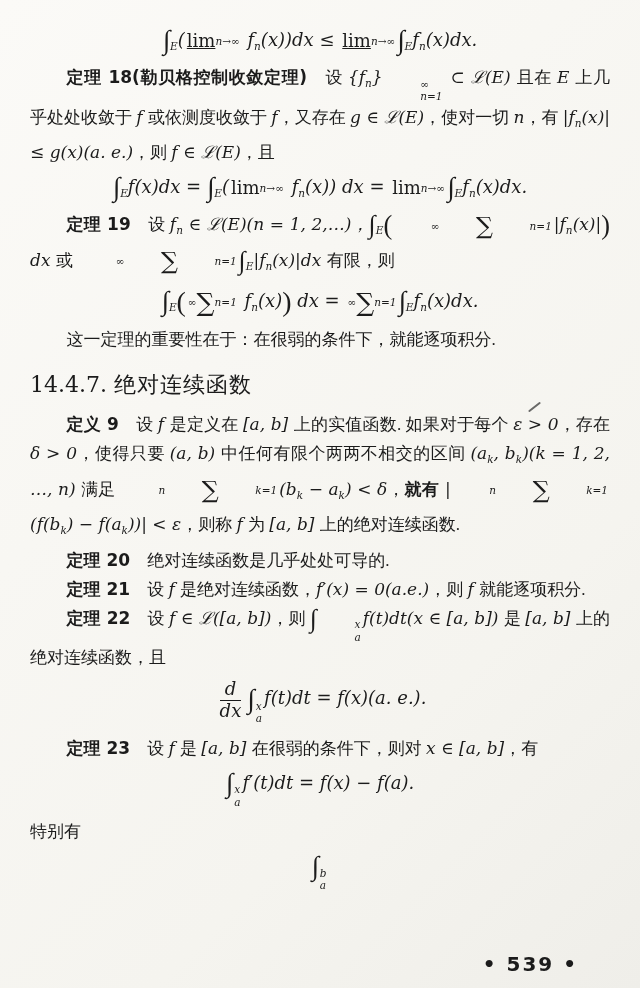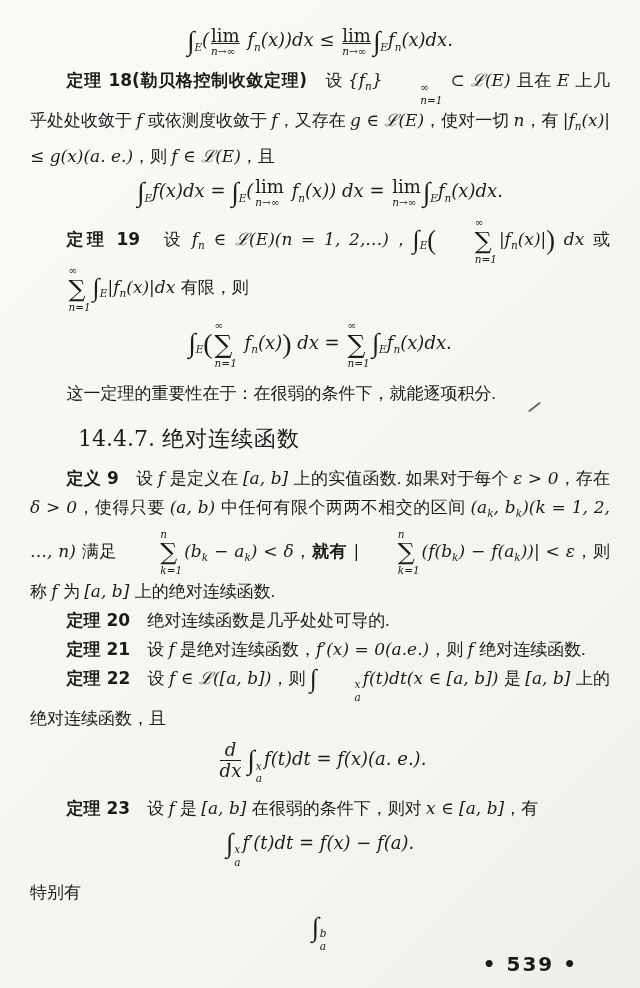--- a/index.html
+++ b/index.html
@@ -9,32 +9,32 @@
     color:#1b1b1b;
     font-family:"Liberation Serif",serif;
     font-size:17px;
   }
   #page{position:relative;width:640px;height:988px;box-sizing:border-box;padding:20px 30px 0 30px;overflow:hidden;}
   
   .para{margin:0;line-height:29px;text-align:justify;}
   .ind{text-indent:2.15em;}
   
   .h{font-size:22px;font-weight:400;margin:18px 0 12px;letter-spacing:1px;line-height:1.2;}
-  .h .num{font-family:"DejaVu Serif",serif;font-style:normal;letter-spacing:0;margin-left:48px;}
+  .h .num{font-family:"DejaVu Serif",serif;font-style:normal;letter-spacing:0;}
   
   .display{text-align:center;margin:7px 0 9px;line-height:1.15;font-size:18px;}
   
   .m,.stk,.frac,.supsub,sub,sup{font-family:"DejaVu Serif",serif;font-style:italic;}
   .zh{font-family:"Liberation Serif",serif;font-style:normal;}
   .b{font-family:"DejaVu Sans",sans-serif;font-weight:700;}
   .ul{text-decoration:underline;}
   sub,sup{font-size:10.5px;font-style:italic;}
   .int{font-size:1.5em;line-height:1;vertical-align:-0.12em;}
   .bigp{font-size:1.55em;line-height:1;vertical-align:-0.15em;}
-  .stk{display:inline-flex;flex-direction:column;align-items:flex-start;vertical-align:middle;text-align:center;margin:0 2px;line-height:1;}
+  .stk{display:inline-flex;flex-direction:row;align-items:center;vertical-align:middle;text-align:center;margin:0 2px;line-height:1;}
   .stk .lim{font-size:10.5px;line-height:1.1;white-space:nowrap;}
   .stk .mid{line-height:1.05;}
   .sum .mid{font-size:1.4em;}
   .op .mid{font-style:normal;font-family:"DejaVu Serif",serif;}
   .supsub{display:inline-flex;flex-direction:column;align-items:flex-start;vertical-align:-0.45em;font-size:10.5px;line-height:1.2;margin:0 2px 0 1px;}
   .frac{display:inline-flex;flex-direction:column;align-items:center;vertical-align:middle;margin:0 4px;line-height:1.15;}
   .frac .fnum{border-bottom:1.5px solid #1b1b1b;padding:0 5px;}
   .frac .fden{padding:0 2px;}
   
   .pageno{position:absolute;right:62px;bottom:12px;font-family:"DejaVu Sans",sans-serif;font-weight:700;font-size:20px;letter-spacing:2px;}
@@ -86,21 +86,21 @@
   <p class="para ind"><span class="zh b">定义 9</span><span class="zh">　设 </span><span class="m">f </span><span class="zh">是定义在 </span><span class="m">[a, b] </span><span class="zh">上的实值函数. 如果对于每个 </span><span class="m">ε &gt; 0</span><span class="zh">，存在 </span><span class="m">δ &gt; 0</span><span class="zh">，使得只要 </span><span class="m">(a, b) </span><span class="zh">中任何有限个两两不相交的区间 </span><span class="m">(a</span><sub>k</sub><span class="m">, b</span><sub>k</sub><span class="m">)(k = 1, 2, …, n) </span><span class="zh">满足 </span><span class="stk sum">
         <span class="lim">n</span>
         <span class="mid">∑</span>
         <span class="lim">k=1</span>
       </span><span class="m">(b</span><sub>k</sub><span class="m"> − a</span><sub>k</sub><span class="m">) &lt; δ</span><span class="zh">，</span><span class="zh b">就有 </span><span class="m">|</span><span class="stk sum">
         <span class="lim">n</span>
         <span class="mid">∑</span>
         <span class="lim">k=1</span>
       </span><span class="m">(f(b</span><sub>k</sub><span class="m">) − f(a</span><sub>k</sub><span class="m">))</span><span class="m">| &lt; ε</span><span class="zh">，则称 </span><span class="m">f </span><span class="zh">为 </span><span class="m">[a, b] </span><span class="zh">上的绝对连续函数.</span></p>
   <p class="para ind"><span class="zh b">定理 20</span><span class="zh">　绝对连续函数是几乎处处可导的.</span></p>
-  <p class="para ind"><span class="zh b">定理 21</span><span class="zh">　设 </span><span class="m">f </span><span class="zh">是绝对连续函数，</span><span class="m">f′(x) = 0(a.e.)</span><span class="zh">，则 </span><span class="m">f </span><span class="zh">绝对连续函数.</span></p>
+  <p class="para ind"><span class="zh b">定理 21</span><span class="zh">　设 </span><span class="m">f </span><span class="zh">是绝对连续函数，</span><span class="m">f′(x) = 0(a.e.)</span><span class="zh">，则 </span><span class="m">f </span><span class="zh">就能逐项积分.</span></p>
   <p class="para ind"><span class="zh b">定理 22</span><span class="zh">　设 </span><span class="m">f ∈ ℒ([a, b])</span><span class="zh">，则 </span><span class="int">∫</span><span class="supsub">
         <span>x</span>
         <span>a</span>
       </span><span class="m">f(t)dt(x ∈ [a, b]) </span><span class="zh">是 </span><span class="m">[a, b] </span><span class="zh">上的绝对连续函数，且</span></p>
   <div class="display"><span class="frac">
         <span class="fnum">d</span>
         <span class="fden">dx</span>
       </span><span class="int">∫</span><span class="supsub">
         <span>x</span>
         <span>a</span>

